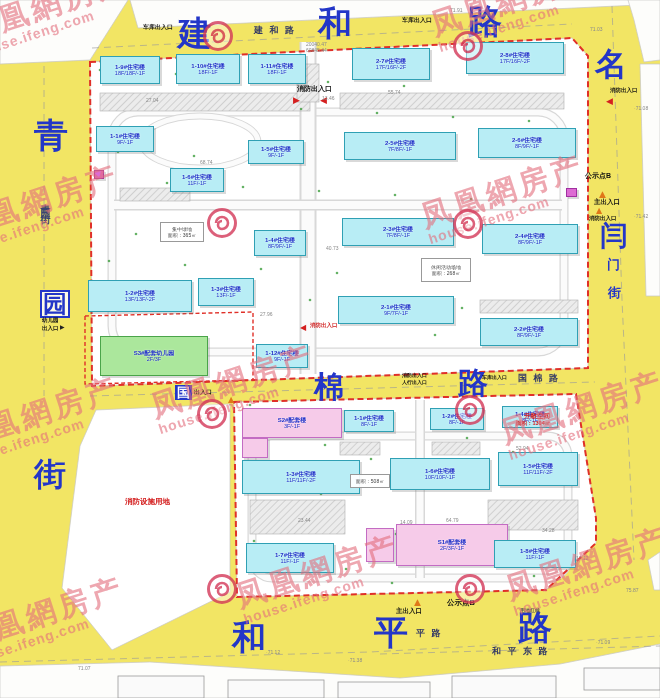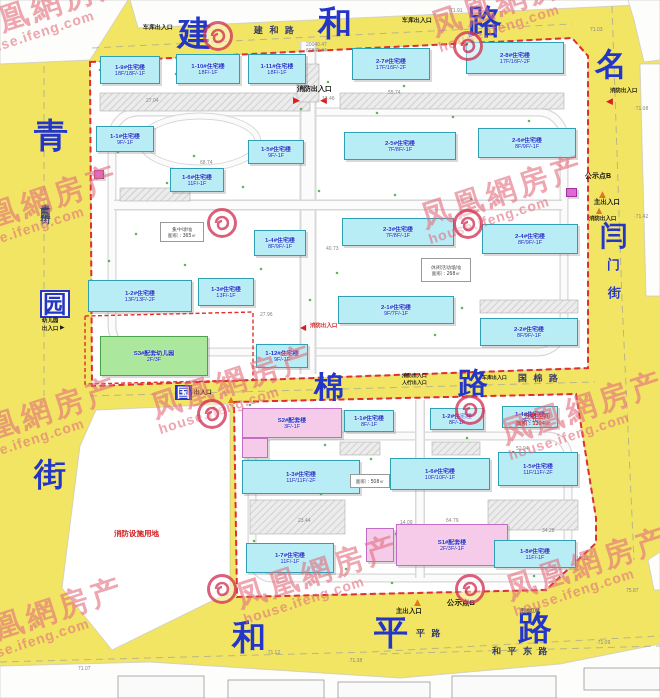--- a/index.html
+++ b/index.html
@@ -324,21 +324,21 @@
       <div class="lbl" style="left: 589px; top: 215px; font-size: 5.5px; color: rgb(17, 17, 17); font-weight: bold;">消防出入口</div>
       <div class="lbl" style="left: 447px; top: 599px; font-size: 7.5px; color: rgb(17, 17, 17); font-weight: bold;">公示点B</div>
       <div class="lbl" style="left: 396px; top: 607px; font-size: 6.5px; color: rgb(17, 17, 17); font-weight: bold;">主出入口</div>
       <div class="lbl" style="left: 520px; top: 608px; font-size: 5px; color: rgb(85, 85, 85); font-weight: bold;">用地红线</div>
       <div class="lbl" style="left: 42px; top: 317px; font-size: 5.5px; color: rgb(17, 17, 17); font-weight: bold;">幼儿园</div>
       <div class="lbl" style="left: 42px; top: 325px; font-size: 5.5px; color: rgb(17, 17, 17); font-weight: bold;">出入口</div>
       <div class="lbl" style="left: 194px; top: 389px; font-size: 6px; color: rgb(17, 17, 17); font-weight: bold;">出入口</div>
       <div class="lbl" style="left: 402px; top: 373px; font-size: 5px; color: rgb(17, 17, 17); font-weight: bold;">消防出入口</div>
       <div class="lbl" style="left: 402px; top: 380px; font-size: 5px; color: rgb(17, 17, 17); font-weight: bold;">人行出入口</div>
       <div class="lbl" style="left: 482px; top: 375px; font-size: 5px; color: rgb(17, 17, 17); font-weight: bold;">车库出入口</div>
-      <div class="lbl" style="left: 114px; top: 498px; font-size: 7.5px; color: rgb(212, 32, 32); font-weight: bold; margin-top: 32px;">消防设施用地</div>
+      <div class="lbl" style="left: 125px; top: 498px; font-size: 7.5px; color: rgb(212, 32, 32); font-weight: bold;">消防设施用地</div>
       <div class="lbl" style="left: 524px; top: 412px; font-size: 6.5px; color: rgb(212, 32, 32); font-weight: bold;">开敞空间</div>
       <div class="lbl" style="left: 516px; top: 420px; font-size: 5.5px; color: rgb(212, 32, 32); font-weight: bold;">面积：1304㎡</div>
       <div class="marker" style="left: 293px; top: 96px; font-size: 9px; color: rgb(212, 32, 32);">▶</div>
       <div class="marker" style="left: 320px; top: 96px; font-size: 9px; color: rgb(212, 32, 32);">◀</div>
       <div class="marker" style="left: 606px; top: 97px; font-size: 9px; color: rgb(212, 32, 32);">◀</div>
       <div class="marker" style="left: 300px; top: 324px; font-size: 8px; color: rgb(212, 32, 32);">◀</div>
       <div class="marker" style="left: 599px; top: 190px; font-size: 9px; color: rgb(224, 120, 24);">▲</div>
       <div class="marker" style="left: 596px; top: 207px; font-size: 8px; color: rgb(224, 120, 24);">▲</div>
       <div class="marker" style="left: 414px; top: 598px; font-size: 9px; color: rgb(224, 120, 24);">▲</div>
       <div class="marker" style="left: 228px; top: 396px; font-size: 8px; color: rgb(224, 120, 24);">▲</div>

